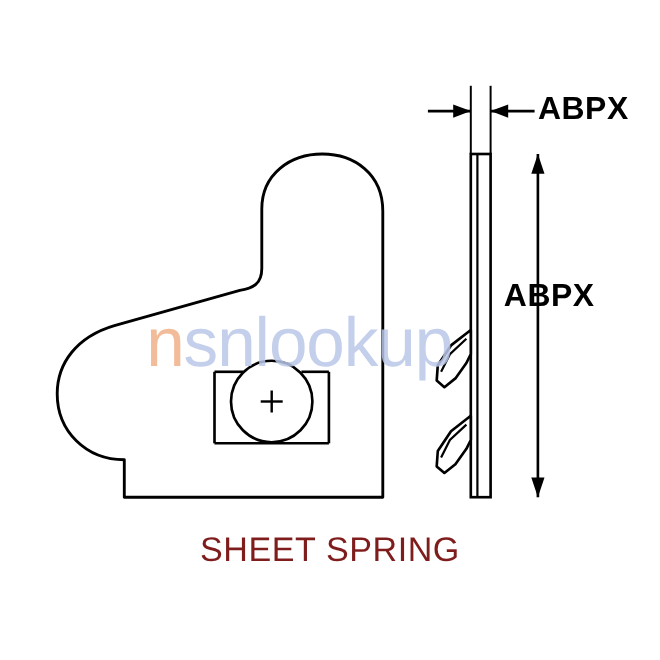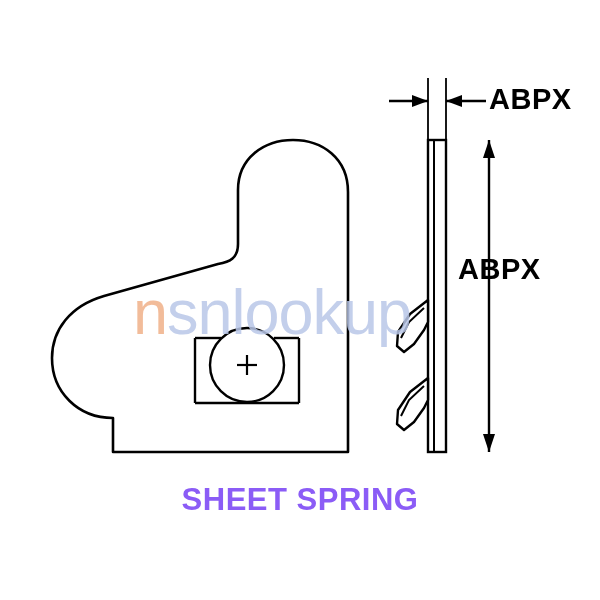--- a/index.html
+++ b/index.html
@@ -41,22 +41,22 @@
     color: #f0b189;
   }
   .caption {
     position: absolute;
     left: 0;
     top: 482px;
     width: 600px;
     text-align: center;
     font-family: "Liberation Sans", sans-serif;
     font-size: 31px;
-    font-weight: bold;
-    color: #8b5cf6;
+    font-weight: normal;
+    color: #7f1d1d;
     letter-spacing: 0.5px;
   }
   .dim-label {
     position: absolute;
     font-family: "Liberation Sans", sans-serif;
     font-size: 29px;
     font-weight: bold;
     color: #000000;
     letter-spacing: 0.5px;
   }

